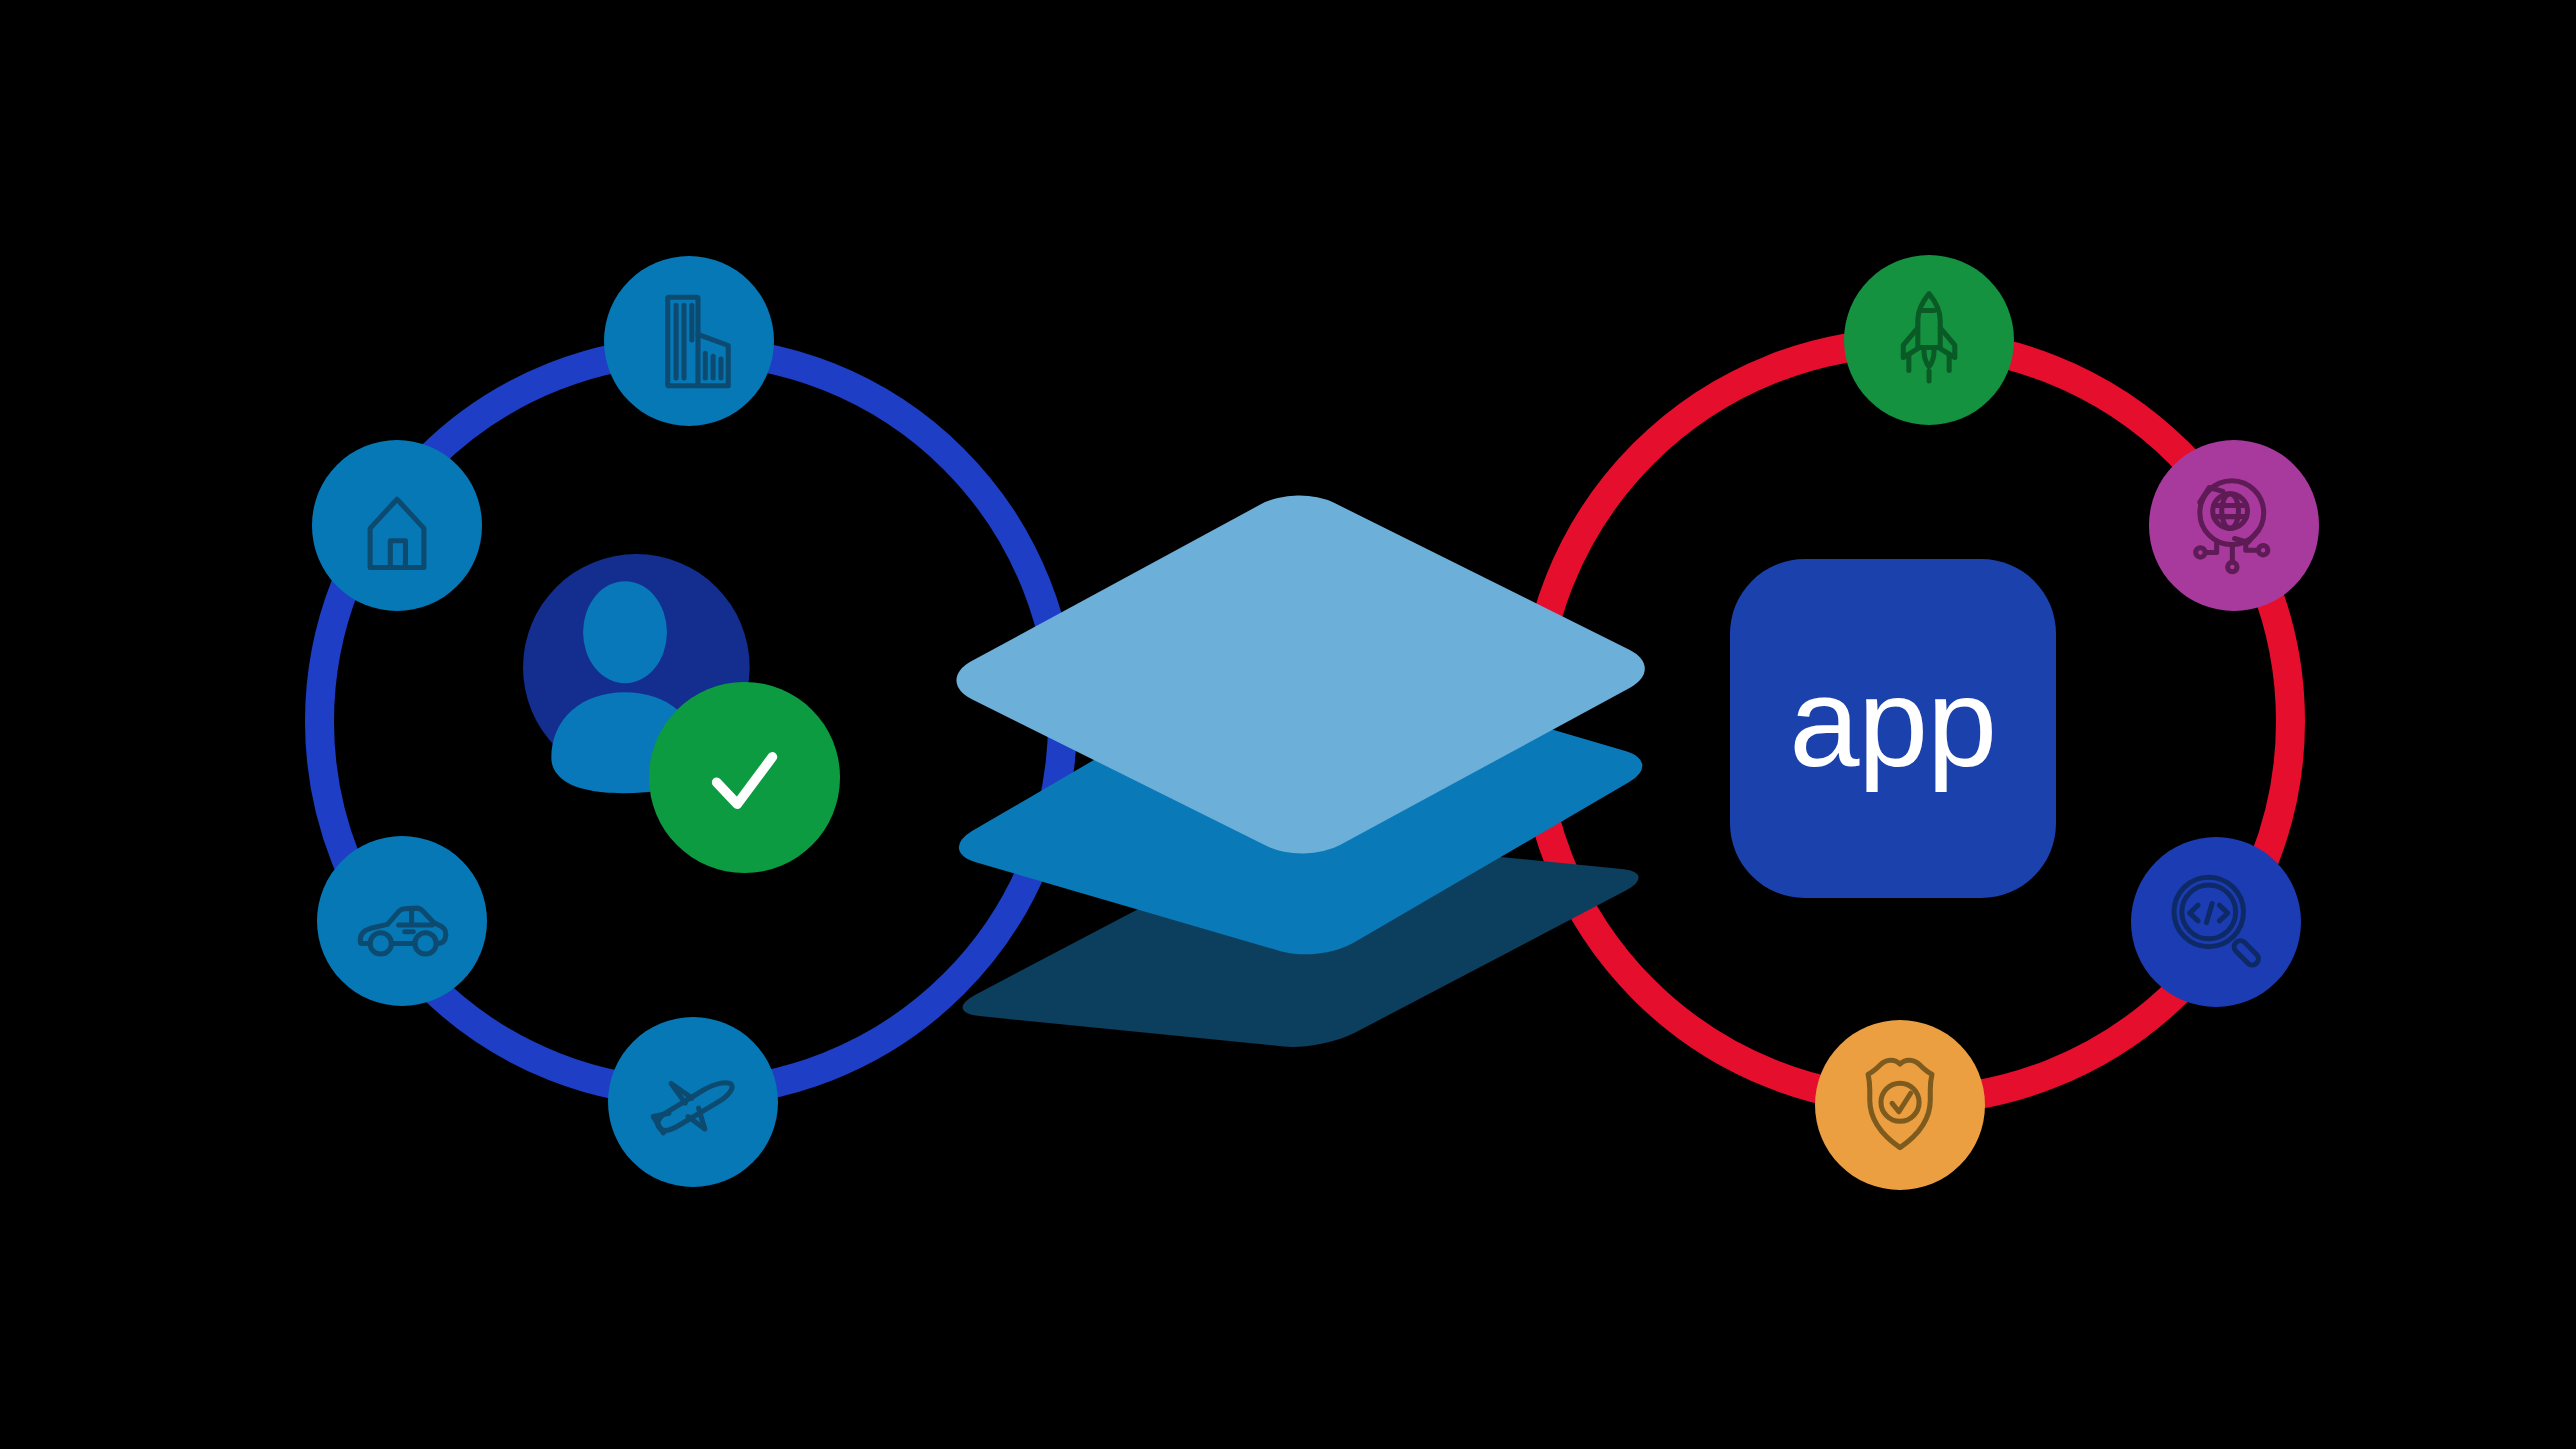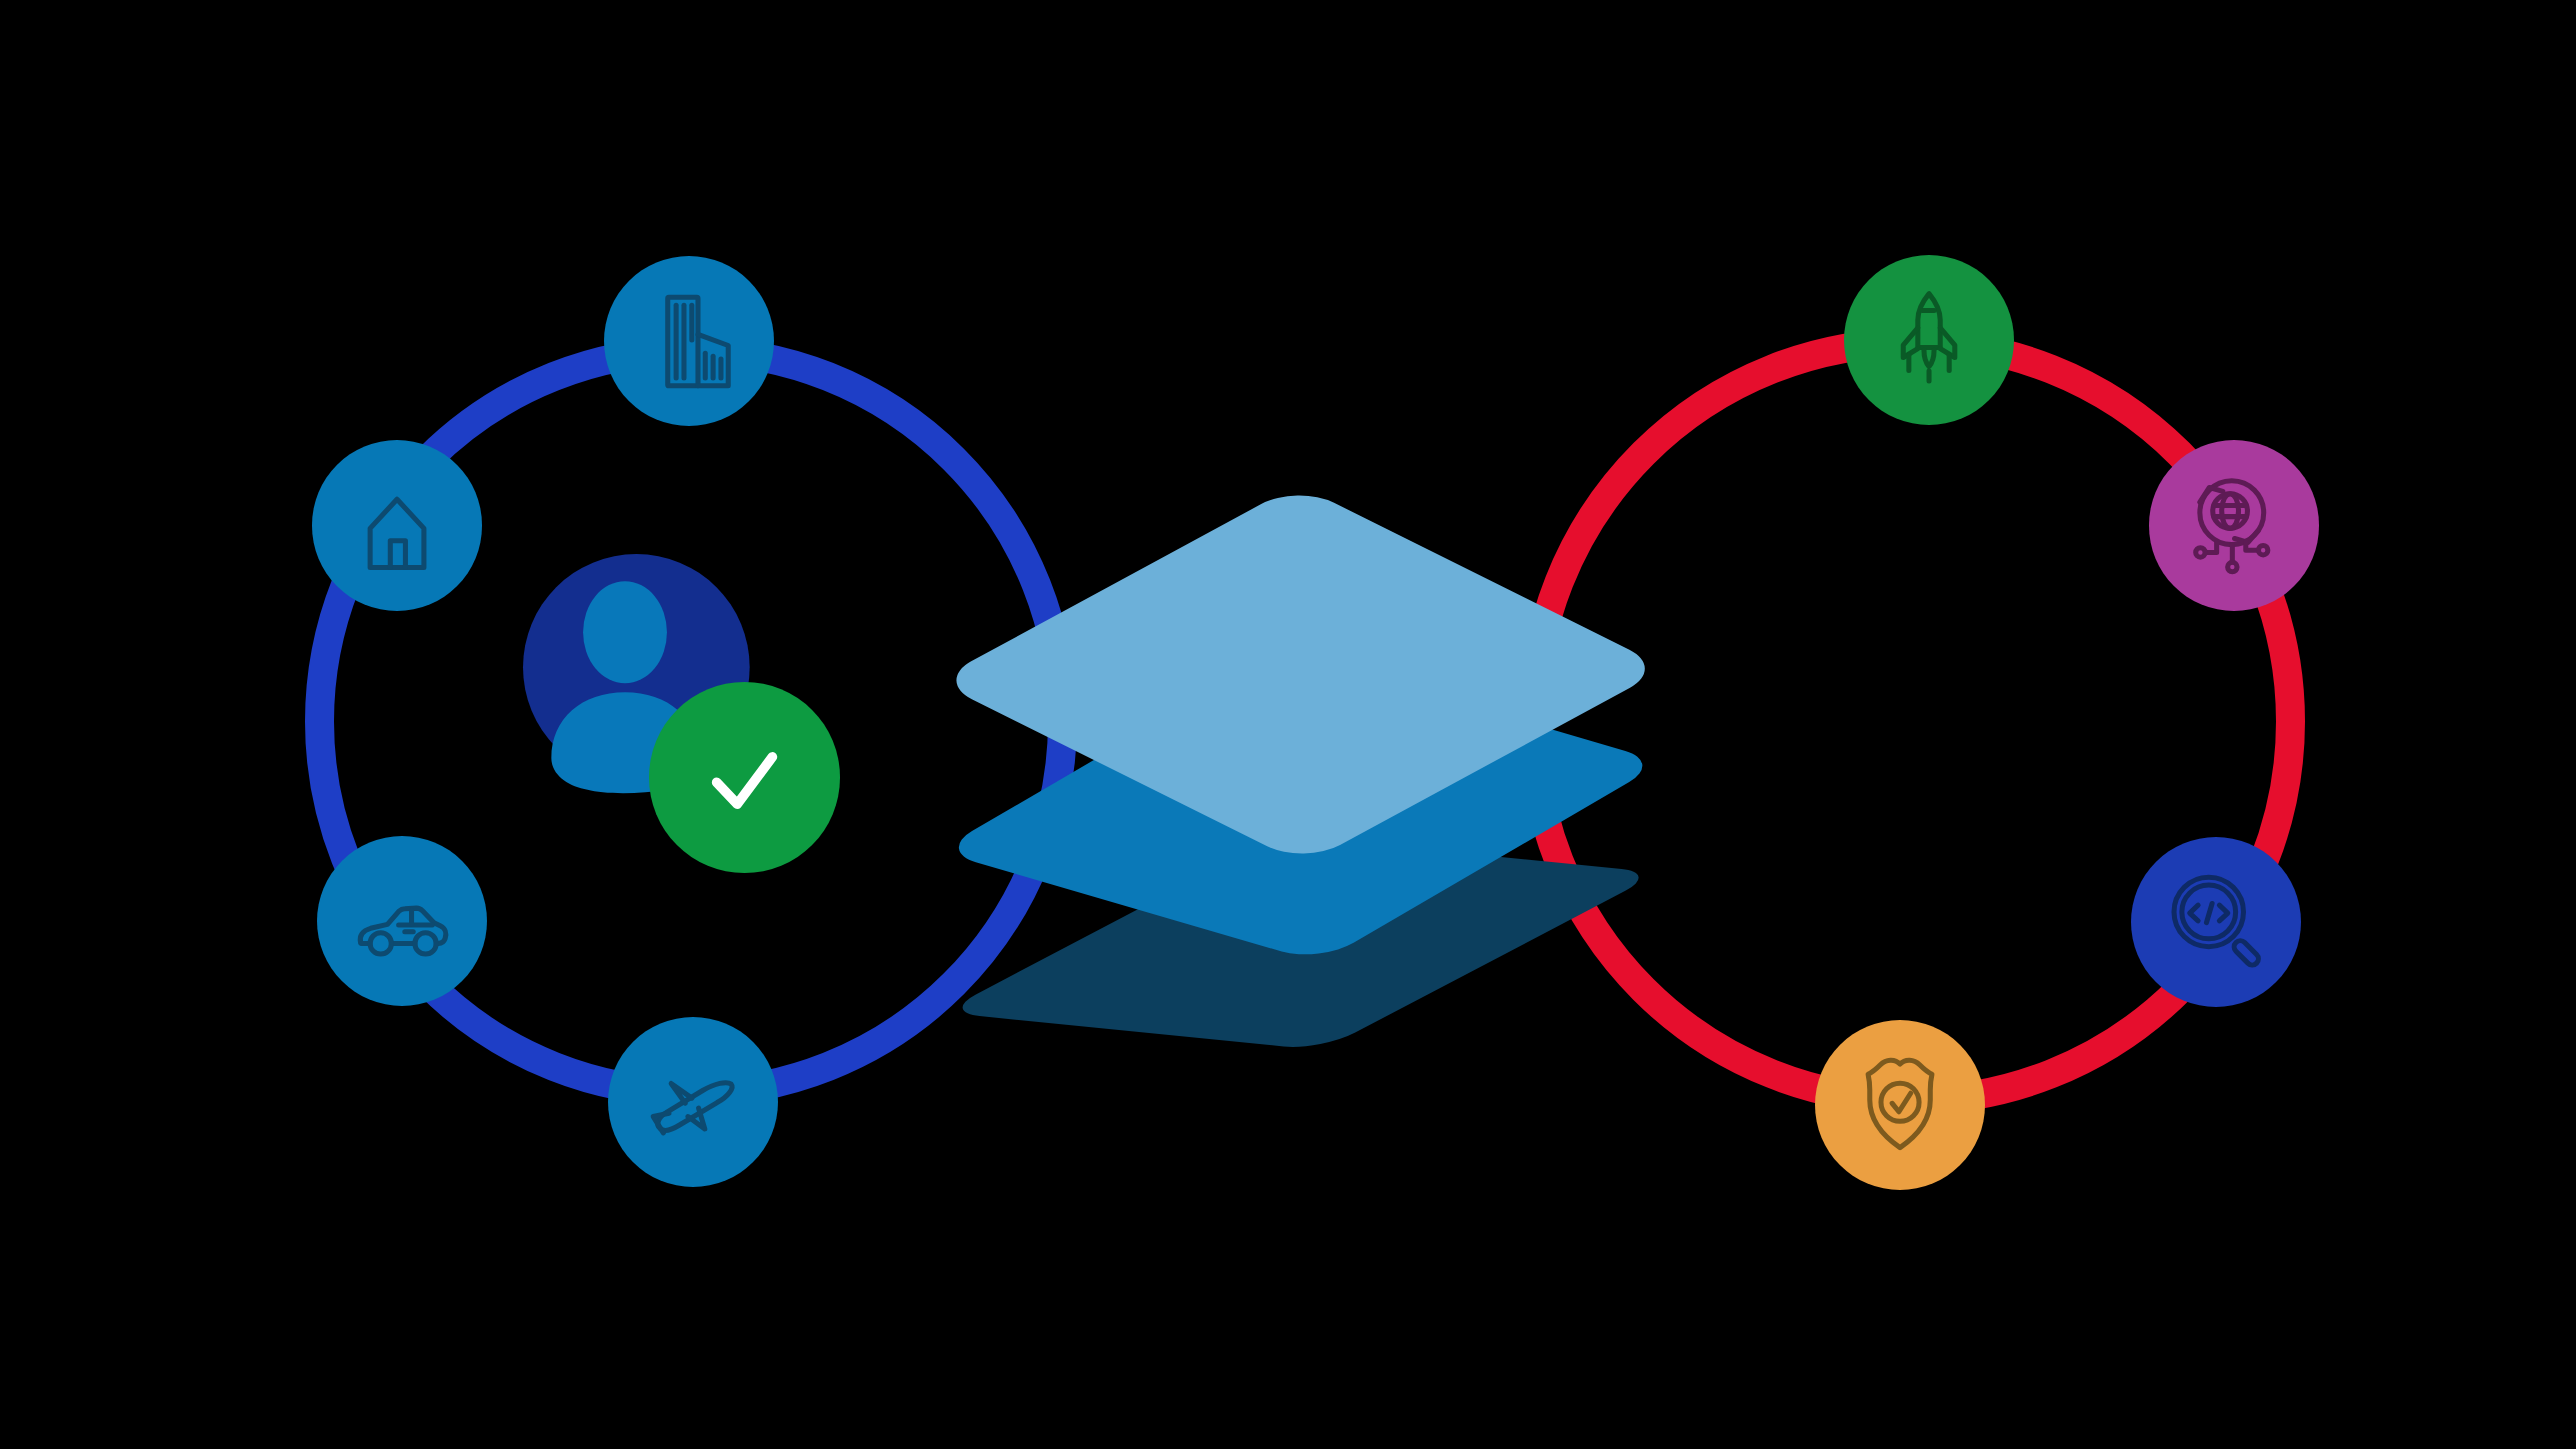--- a/index.html
+++ b/index.html
@@ -205,15 +205,18 @@
   </div>
 
   <div class="node" id="node-shield" style="background-color: rgb(235, 159, 65); color: rgb(125, 90, 30);">
     <svg viewBox="0 0 100 100" class="icon-stroke">
       <path d="M50 13.5 C45.5 8.5 37.5 9 32.5 14 C29.5 17 25.5 20.5 21.5 22.5 C22.5 27 23 31.5 23 36.5 V45.5 C23 62.5 34 77 50 88 C66 77 77 62.5 77 45.5 V36.5 C77 31.5 77.5 27 78.5 22.5 C74.5 20.5 70.5 17 67.5 14 C62.5 9 54.5 8.5 50 13.5 Z"></path>
       <circle cx="50" cy="47.5" r="17"></circle>
       <path d="M43 48.5 L49 56 L59.5 39.5"></path>
     </svg>
   </div>
 
+  <div id="app-tile" style="background-color: rgb(26, 65, 172);">
+    <span class="app-label" style="color: rgb(255, 255, 255);">app</span>
+  </div>
 
 </div>
 
 
 </body></html>

